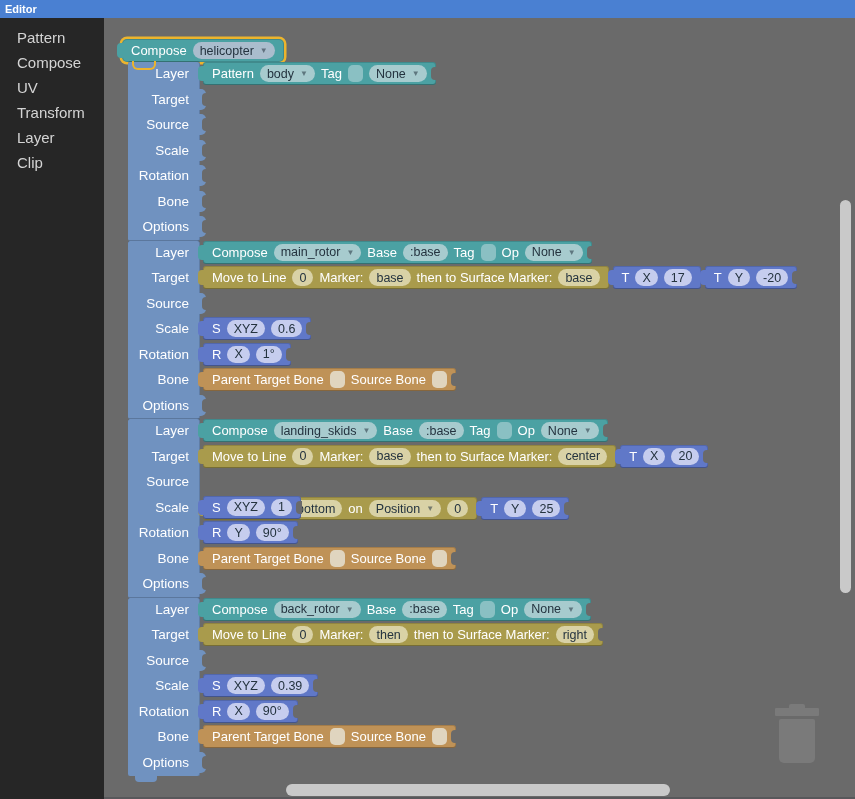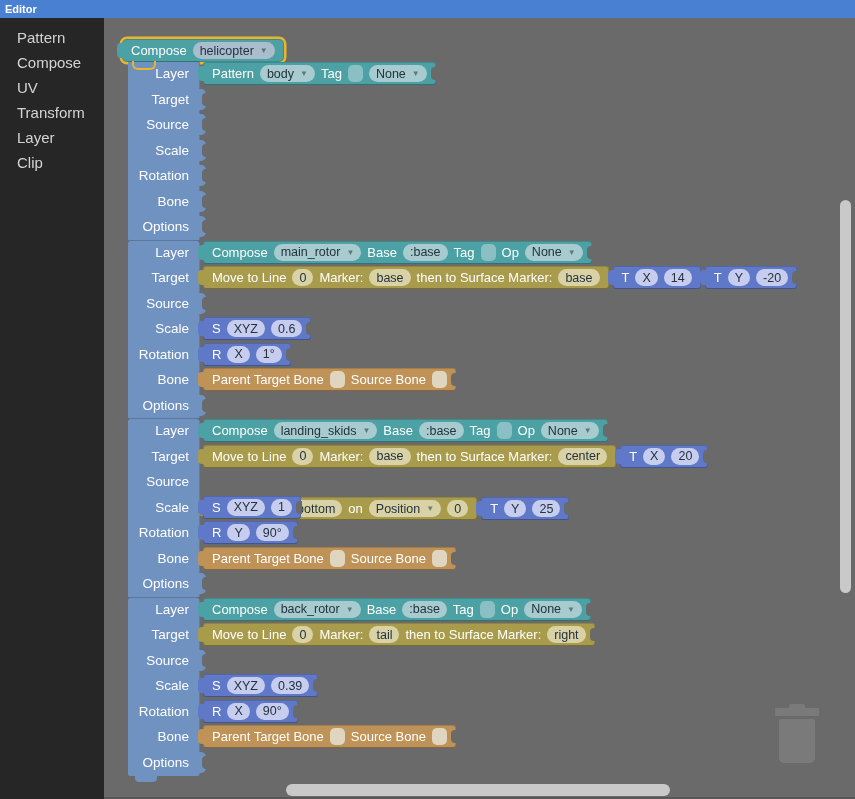--- a/index.html
+++ b/index.html
@@ -134,21 +134,21 @@
           <span class="bt">Move to Line</span>
           <span class="bf">0</span>
           <span class="bt">Marker:</span>
           <span class="bf">base</span>
           <span class="bt">then to Surface Marker:</span>
           <span class="bf">base</span>
         </div>
         <div class="block c-blue">
           <span class="bt">T</span>
           <span class="bf">X</span>
-          <span class="bf">14</span>
+          <span class="bf">17</span>
         </div>
         <div class="block c-blue end">
           <span class="bt">T</span>
           <span class="bf">Y</span>
           <span class="bf">-20</span>
         </div>
       </div>
       <div class="col-socket" style="left: 199px; top: 292.5px;"></div>
       <div class="row-chain" style="left: 203px; top: 317px;">
         <div class="block c-blue end">
@@ -265,21 +265,21 @@
           <span class="bs"></span>
           <span class="bt">Op</span>
           <span class="bf dd">None<span class="arr">▼</span></span>
         </div>
       </div>
       <div class="row-chain" style="left: 203px; top: 623px;">
         <div class="block c-gold end">
           <span class="bt">Move to Line</span>
           <span class="bf">0</span>
           <span class="bt">Marker:</span>
-          <span class="bf">tail</span>
+          <span class="bf">then</span>
           <span class="bt">then to Surface Marker:</span>
           <span class="bf">right</span>
         </div>
       </div>
       <div class="col-socket" style="left: 199px; top: 649.5px;"></div>
       <div class="row-chain" style="left: 203px; top: 674px;">
         <div class="block c-blue end">
           <span class="bt">S</span>
           <span class="bf">XYZ</span>
           <span class="bf">0.39</span>

